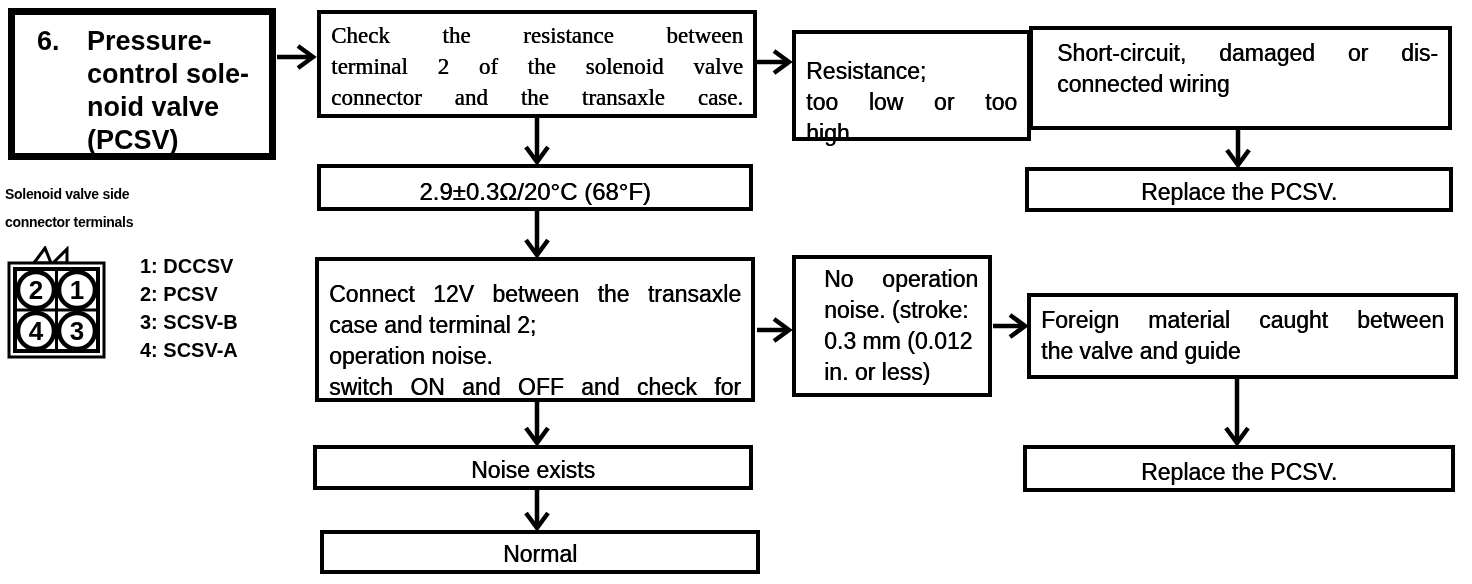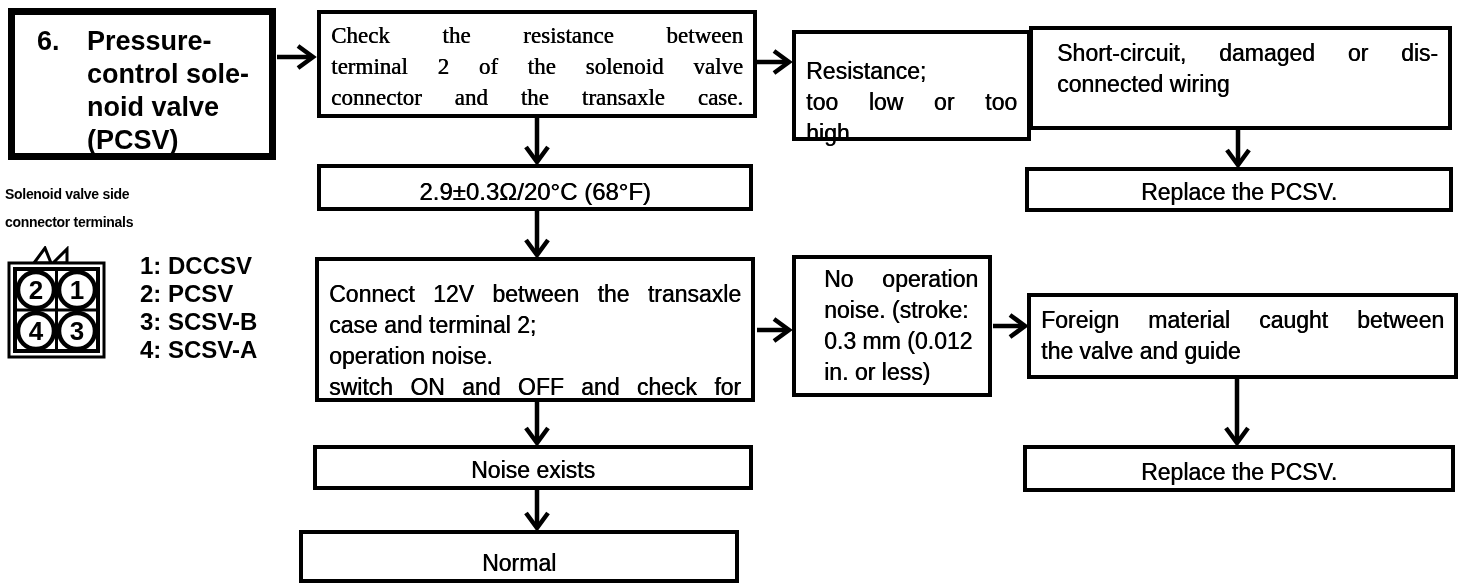--- a/index.html
+++ b/index.html
@@ -23,21 +23,21 @@
   }
   .titlebox .num{width:50px;flex:0 0 auto;}
   .titlebox .tlines span{display:block;}
   .caption{
     position:absolute;left:5px;top:180px;width:240px;
     font-weight:700;font-size:14px;line-height:28px;letter-spacing:-0.3px;
   }
   .caption span{display:block;}
   .legend{
     position:absolute;left:140px;top:252px;width:150px;
-    font-weight:700;font-size:24px;line-height:28px;
+    font-weight:700;font-size:20px;line-height:28px;
   }
   .legend span{display:block;}
   .connector-svg{position:absolute;left:7px;top:246px;}
   .spec-label,.replace-label,.result-label{text-shadow:0.5px 0 0 #000;}
 </style>
 </head>
 <body>
 
 <div class="canvas">
 
@@ -172,17 +172,17 @@
   </div>
 
   <div class="fbox center" style="left:1023px;top:445px;width:432px;height:47px;">
     <span class="replace-label">Replace the PCSV.</span>
   </div>
 
   <div class="fbox center" style="left:313px;top:445px;width:440px;height:45px;">
     <span class="result-label">Noise exists</span>
   </div>
 
-  <div class="fbox center" style="left:299px;top:530px;width:440px;height:53px;">
+  <div class="fbox center" style="left:320px;top:530px;width:440px;height:44px;">
     <span class="result-label">Normal</span>
   </div>
 
 </div>
 
 </body></html>

